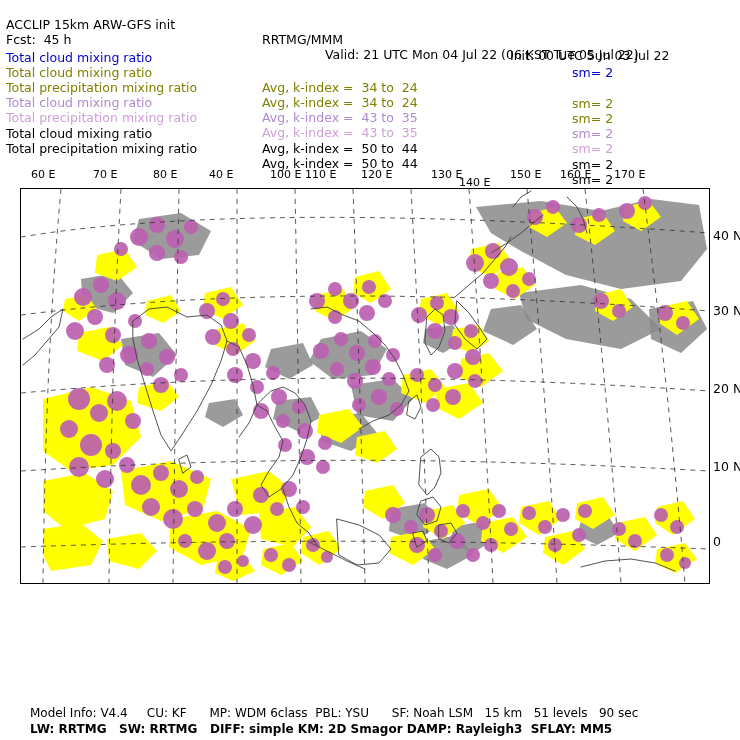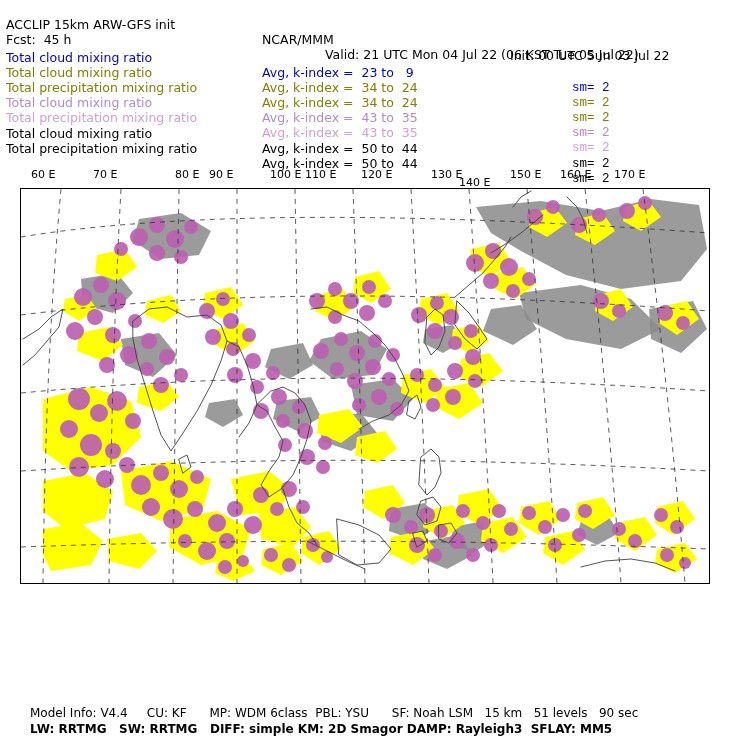--- a/index.html
+++ b/index.html
@@ -35,21 +35,21 @@
     position: absolute;
     left: 0;
     width: 740px;
     height: 15px;
     white-space: pre;
   }
   .col-a { position: absolute; left: 6px; }
   .col-b { position: absolute; left: 262px; }
   .col-c { position: absolute; left: 510px; }
   .col-b-wide { position: absolute; left: 300px; margin-left: 25px; }
-  .col-c2 { position: absolute; left: 572px; font-family: Liberation Mono, monospace; }
+  .col-c2 { position: absolute; left: 572px; }
 
   .c-black   { color: #000000; }
   .c-blue    { color: #0000cc; }
   .c-olive   { color: #808000; }
   .c-violet  { color: #b08ad0; }
   .c-pink    { color: #cfa0d8; }
 
   
   .lonlabels {
     position: absolute;
@@ -108,32 +108,31 @@
 </style>
 </head>
 <body>
 
 <div id="page">
 
   <div class="header">
 
     <div class="hdr-row" style="top:2px;">
       <span class="col-a c-black">ACCLIP 15km ARW-GFS init</span>
-      <span class="col-b c-black">NCAR/MMM</span>
+      <span class="col-b c-black">RRTMG/MMM</span>
       <span class="col-c c-black">Init: 00 UTC Sun 03 Jul 22</span>
     </div>
 
     <div class="hdr-row" style="top:17px;">
       <span class="col-a c-black">Fcst:  45 h</span>
       <span class="col-b-wide c-black">Valid: 21 UTC Mon 04 Jul 22 (06 KST Tue 05 Jul 22)</span>
     </div>
 
     <div class="hdr-row" style="top:35px;">
       <span class="col-a c-blue">Total cloud mixing ratio</span>
-      <span class="col-b c-blue">Avg, k-index =  23 to   9</span>
       <span class="col-c2 c-blue">sm= 2</span>
     </div>
 
     <div class="hdr-row" style="top:50px;">
       <span class="col-a c-olive">Total cloud mixing ratio</span>
       <span class="col-b c-olive">Avg, k-index =  34 to  24</span>
       <span class="col-c2 c-olive">sm= 2</span>
     </div>
 
     <div class="hdr-row" style="top:65px;">
@@ -163,32 +162,39 @@
     <div class="hdr-row" style="top:126px;">
       <span class="col-a c-black">Total precipitation mixing ratio</span>
       <span class="col-b c-black">Avg, k-index =  50 to  44</span>
       <span class="col-c2 c-black">sm= 2</span>
     </div>
   </div>
 
   <div class="lonlabels">
     <span style="left:31px;">60 E</span>
     <span style="left:93px;">70 E</span>
-    <span style="left:153px;margin-left:22px;">80 E</span>
-    <span style="left:209px;">90 E</span>
+    <span style="left:153px;">80 E</span>
+    <span style="left:209px;">40 E</span>
     <span style="left:270px;">100 E</span>
     <span style="left:305px;">110 E</span>
     <span style="left:361px;">120 E</span>
     <span style="left:431px;">130 E</span>
     <span style="left:459px;margin-top:8px;">140 E</span>
     <span style="left:510px;">150 E</span>
     <span style="left:560px;">160 E</span>
     <span style="left:614px;">170 E</span>
   </div>
 
+  <div class="latlabels">
+    <span style="left:13px; top:42px;">40 N</span>
+    <span style="left:13px; top:117px;">30 N</span>
+    <span style="left:13px; top:195px;">20 N</span>
+    <span style="left:13px; top:273px;">10 N</span>
+    <span style="left:13px; top:348px;">0</span>
+  </div>
 
   <div class="mapwrap">
     <svg width="688" height="394" viewBox="0 0 688 394" xmlns="http://www.w3.org/2000/svg">
 
       <rect x="0" y="0" width="688" height="394" fill="#ffffff"></rect>
 
       <g fill="#8a8a8a" fill-opacity="0.85" stroke="none">
         <path d="M455 18 L520 12 L580 22 L630 10 L678 16 L686 60 L660 92 L600 100 L545 86 L500 62 L470 44 Z"></path>
         <path d="M498 104 L560 96 L610 110 L640 140 L600 160 L545 150 L505 130 Z"></path>
         <path d="M628 120 L672 112 L686 140 L660 164 L630 150 Z"></path>

